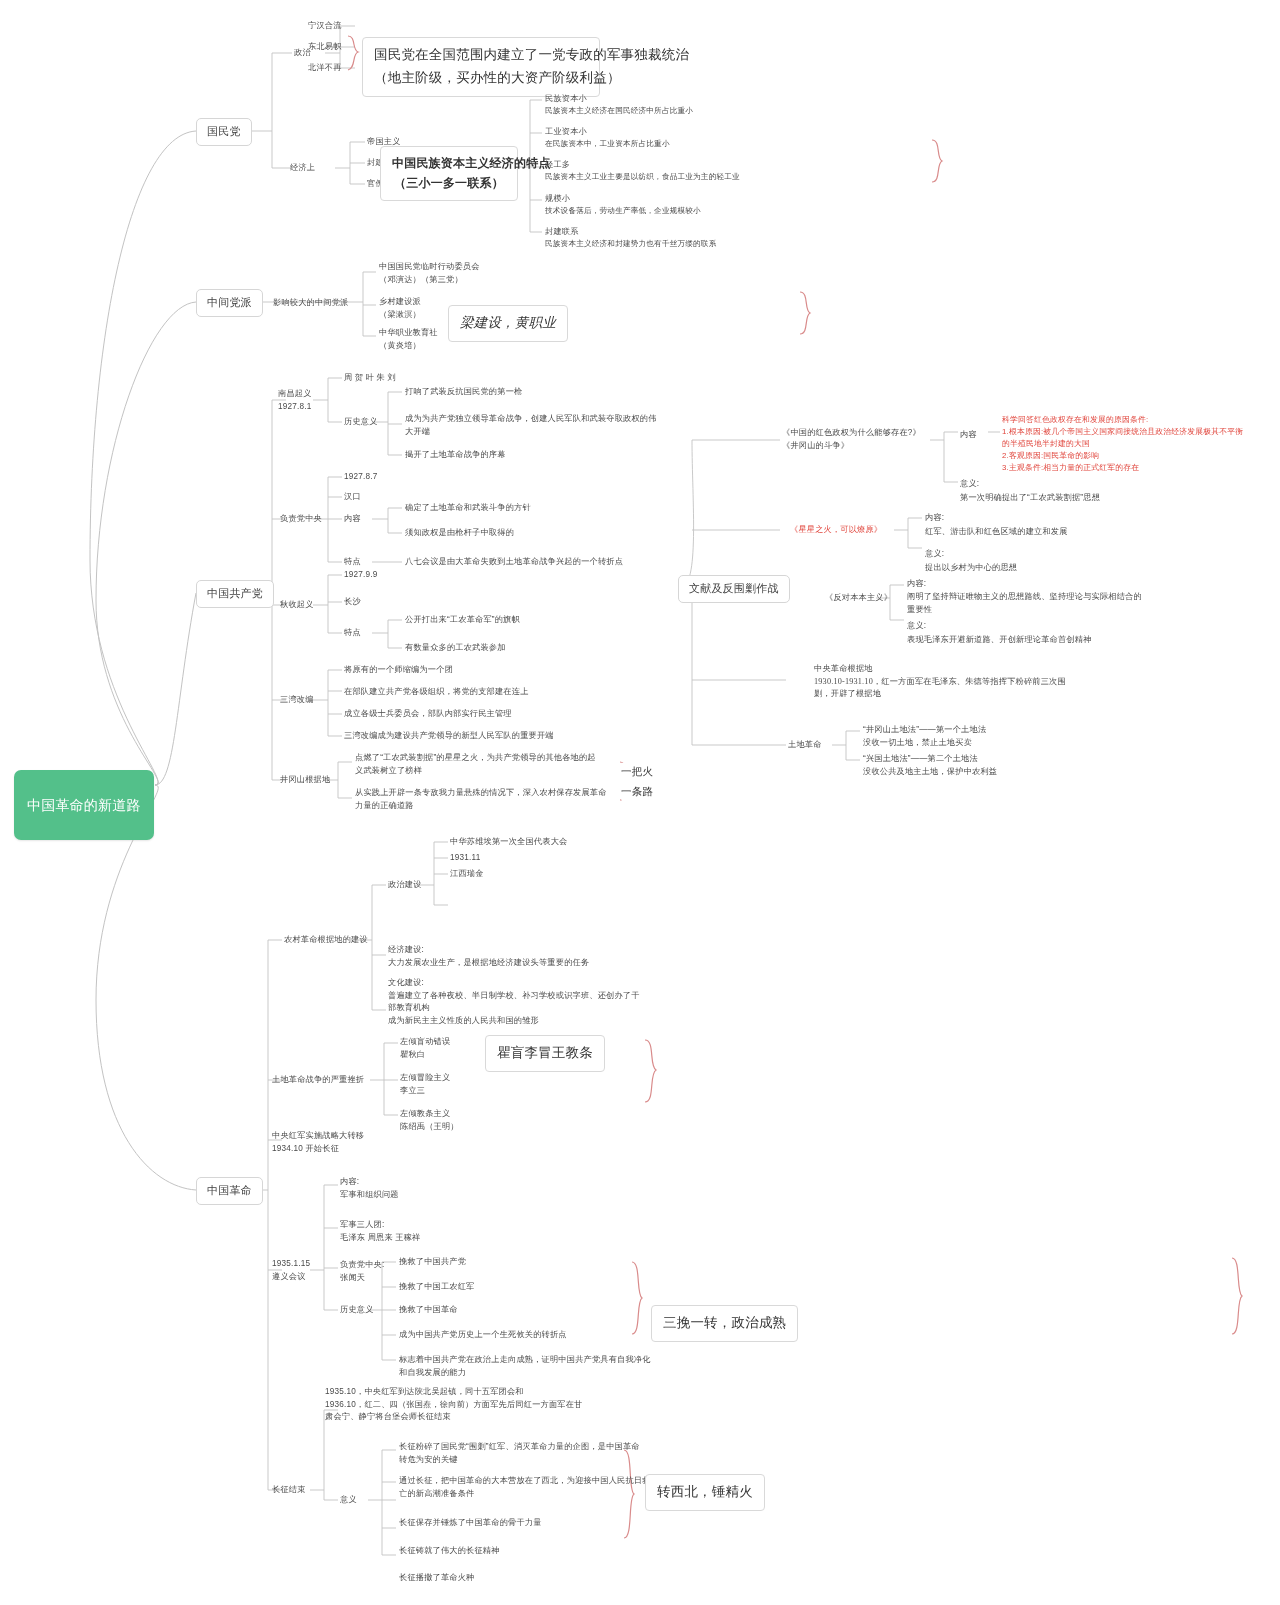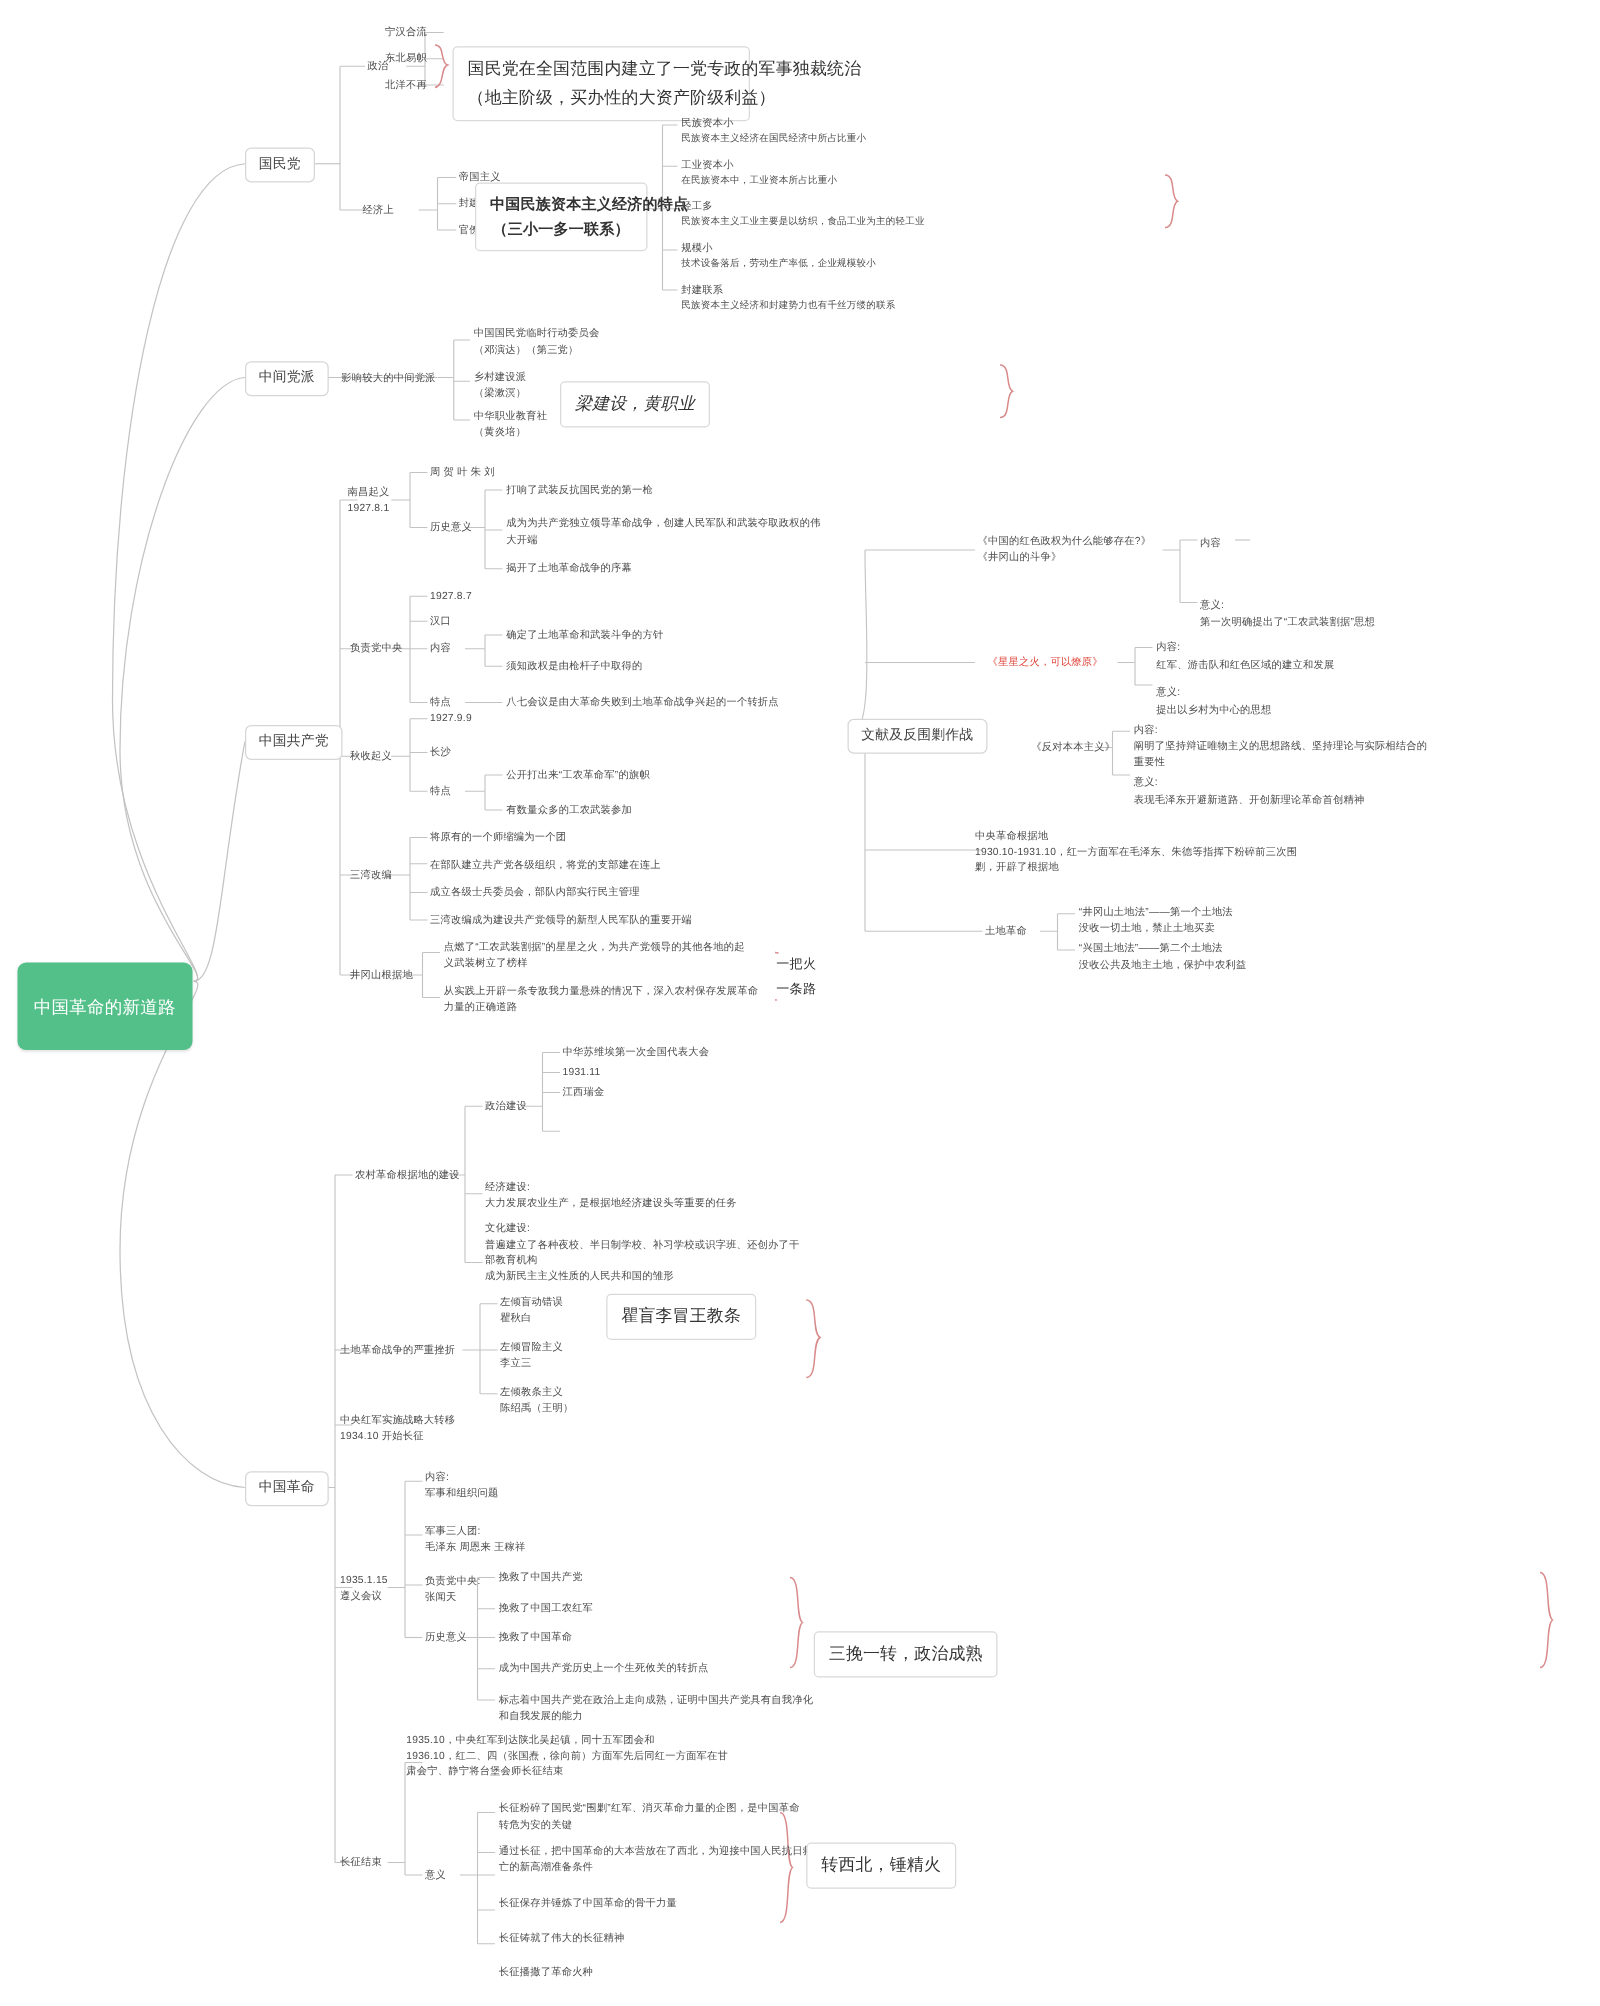--- a/index.html
+++ b/index.html
@@ -259,37 +259,42 @@
   <div class="node leaf" style="left:355px; top:787px;">从实践上开辟一条专敌我力量悬殊的情况下，深入农村保存发展革命
 力量的正确道路</div>
   <div class="node callout" style="left:621px; top:762px; border:none; padding:0; font-size:10.5px; line-height:1.9;">一把火
 一条路</div>
 
   <div class="node boxed" style="left:678px; top:575px;">文献及反围剿作战</div>
 
   <div class="node leaf" style="left:782px; top:427px;">《中国的红色政权为什么能够存在?》
 《井冈山的斗争》</div>
   <div class="node leaf" style="left:960px; top:429px;">内容</div>
+  <div class="node leaf redt" style="left:1002px; top:414px;">科学回答红色政权存在和发展的原因条件:
+1.根本原因:被几个帝国主义国家间接统治且政治经济发展极其不平衡
+的半殖民地半封建的大国
+2.客观原因:国民革命的影响
+3.主观条件:相当力量的正式红军的存在</div>
   <div class="node leaf" style="left:960px; top:478px;">意义:</div>
   <div class="node leaf" style="left:960px; top:492px;">第一次明确提出了“工农武装割据”思想</div>
 
   <div class="node leaf red" style="left:790px; top:524px;">《星星之火，可以燎原》</div>
   <div class="node leaf" style="left:925px; top:512px;">内容:</div>
   <div class="node leaf" style="left:925px; top:526px;">红军、游击队和红色区域的建立和发展</div>
   <div class="node leaf" style="left:925px; top:548px;">意义:</div>
   <div class="node leaf" style="left:925px; top:562px;">提出以乡村为中心的思想</div>
 
   <div class="node leaf" style="left:790px; top:592px;margin-left:35px;">《反对本本主义》</div>
   <div class="node leaf" style="left:907px; top:578px;">内容:</div>
   <div class="node leaf" style="left:907px; top:591px;">阐明了坚持辩证唯物主义的思想路线、坚持理论与实际相结合的
 重要性</div>
   <div class="node leaf" style="left:907px; top:620px;">意义:</div>
   <div class="node leaf" style="left:907px; top:634px;">表现毛泽东开避新道路、开创新理论革命首创精神</div>
 
-  <div class="node leaf" style="left:780px; top:663px;">中央革命根据地
+  <div class="node leaf" style="left:814px; top:663px;font-family:Liberation Serif, serif;">中央革命根据地
 1930.10-1931.10，红一方面军在毛泽东、朱德等指挥下粉碎前三次围
 剿，开辟了根据地</div>
 
   <div class="node leaf" style="left:788px; top:739px;">土地革命</div>
   <div class="node leaf" style="left:863px; top:724px;">“井冈山土地法”——第一个土地法
 没收一切土地，禁止土地买卖</div>
   <div class="node leaf" style="left:863px; top:753px;">“兴国土地法”——第二个土地法
 没收公共及地主土地，保护中农利益</div>
 
   <div class="node boxed" style="left:196px; top:1177px;">中国革命</div>

